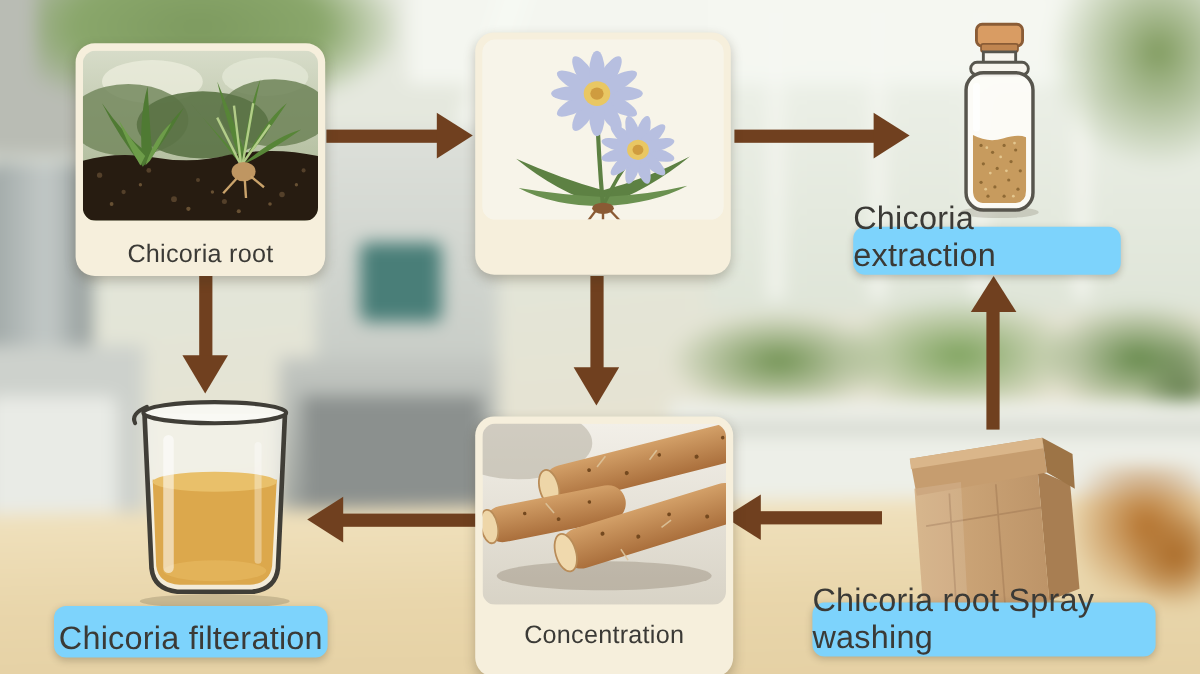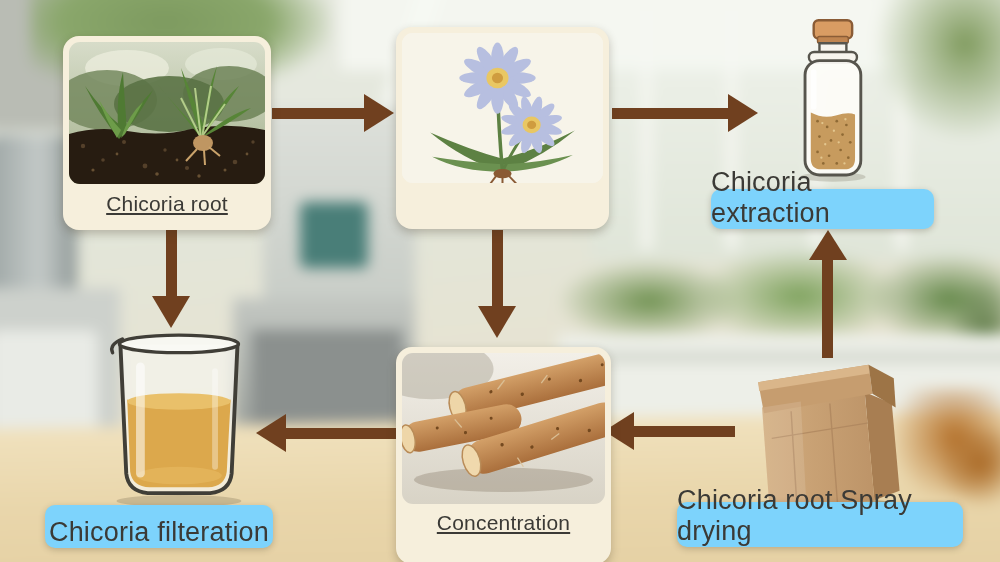--- a/index.html
+++ b/index.html
@@ -28,22 +28,22 @@
   .bg-benchline{left:558px;top:352px;width:465px;height:10px;background:#cbcfc6;opacity:.8;}
   .bg-table{left:-25px;top:420px;width:1060px;height:175px;background:linear-gradient(180deg,#f0e1bd 0%,#e9d6ab 45%,#e4cfa2 100%);transform:rotate(-1deg);}
   .bg-produce1{left:888px;top:388px;width:132px;height:108px;background:radial-gradient(circle at 50% 45%,#b5722c 0%,rgba(181,114,44,0) 75%);}
   .bg-produce2{left:938px;top:430px;width:85px;height:75px;background:radial-gradient(circle at 50% 45%,#a96824 0%,rgba(169,104,36,0) 75%);}
   
   #flow{position:absolute;inset:0;}
   .card{position:absolute;background:#f6efdc;border-radius:16px;padding:6px;
         box-shadow:0 4px 10px rgba(60,50,30,.28);box-sizing:border-box;}
   .photo{border-radius:11px;overflow:hidden;position:relative;}
   .photo svg{display:block;width:100%;height:100%;}
-  .card-label{display:flex;align-items:center;justify-content:center;
-              color:#3b3a36;font-size:21px;letter-spacing:.2px;text-decoration:underline;}
+  .card-label{display:flex;align-items:flex-end;justify-content:center;
+              color:#3b3a36;font-size:21px;letter-spacing:.2px;}
   .label-box{position:absolute;background:#7dd3fc;border-radius:10px;
              display:flex;align-items:flex-end;justify-content:center;
              color:#3b3a36;font-size:27px;letter-spacing:.2px;
              box-shadow:0 2px 6px rgba(60,50,30,.25);box-sizing:border-box;}
   .figure{position:absolute;}
   .figure svg{display:block;width:100%;height:100%;}
   
   .arrow{position:absolute;inset:0;pointer-events:none;}
   .shaft{position:absolute;background:#70401f;}
   .head{position:absolute;width:0;height:0;}
@@ -385,17 +385,17 @@
         <polygon points="140,44 166,58 168,88 144,74" fill="#9d7446"></polygon>
         <g stroke="#ab835c" stroke-width="1.5" opacity="0.7" fill="none">
           <path d="M60,92 L66,190"></path>
             <path d="M100,84 L108,188"></path>
             <path d="M40,120 L140,104"></path>
         </g>
         <polygon points="30,88 70,82 76,192 38,196" fill="rgba(255,255,255,0.12)"></polygon>
       </svg>
     </div>
     <div class="label-box" style="left:677px;top:502px;width:286px;height:45px">
-      <span>Chicoria root Spray drying</span>
+      <span>Chicoria root Spray washing</span>
     </div>
 
   </div>
 </div>
 
 </body></html>

